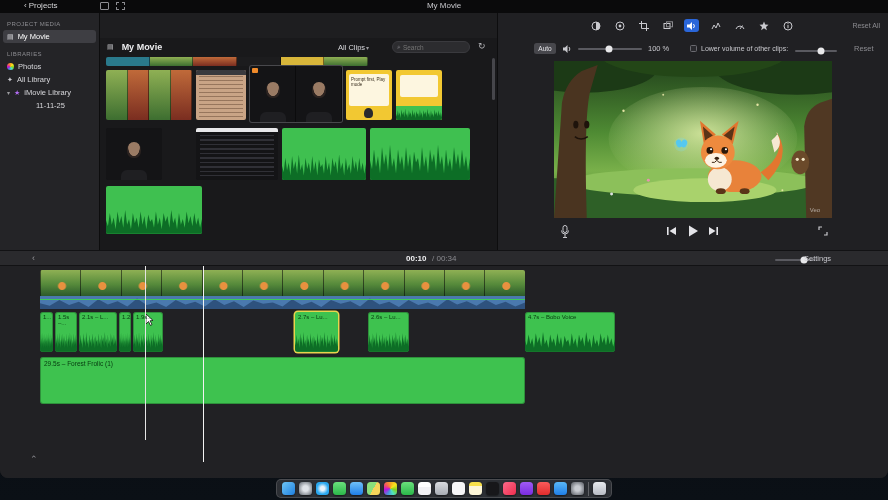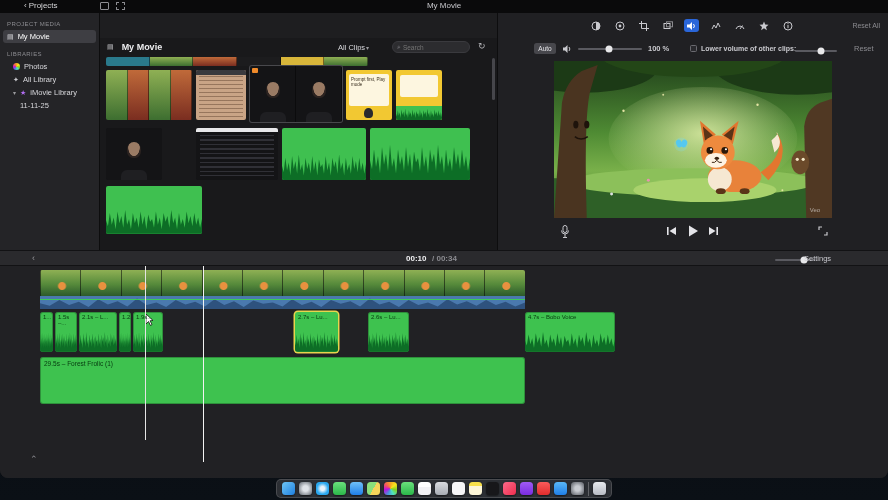--- a/index.html
+++ b/index.html
@@ -4,21 +4,21 @@
 <style>
   * { margin:0; padding:0; box-sizing:border-box; }
   html,body { width:888px; height:500px; }
   body {
     font-family:"Liberation Sans", sans-serif;
     background:linear-gradient(#05070a,#0b1016);
     position:relative; overflow:hidden; color:#ddd;
     -webkit-font-smoothing:antialiased;
   }
   .abs { position:absolute; }
-  .nw { white-space:nowrap;font-weight:bold; }
+  .nw { white-space:nowrap; }
 
   
   .window { position:absolute; left:0; top:0; width:888px; height:478px;
     background:#1e1e20; border-radius:0 0 8px 8px; overflow:hidden; }
 
   
   .titlebar { position:absolute; left:0; top:0; width:888px; height:13px; background:#0a0a0b;
     display:flex; align-items:center; font-size:8px; color:#d6d6d8; }
   .projects-btn { position:absolute; left:24px; top:1px; display:flex; gap:2px; align-items:center; cursor:default; }
   .tb-ic { width:9px; height:8px; border:1px solid #8e8e93; border-radius:1px; position:absolute; top:2px; }
@@ -26,21 +26,21 @@
 
   
   .toolbar2 { position:absolute; left:100px; top:13px; width:397px; height:25px; background:#1b1b1d; border-bottom:1px solid #0d0d0e; }
   .tabs { position:absolute; left:28px; top:5px; display:flex; gap:2px; }
   .tab { font-size:8.5px; color:#c4c4c8; padding:3px 7px; border-radius:4px; }
   .tab.sel { background:#4b4b4f; color:#f2f2f4; }
 
   
   .sidebar { position:absolute; left:0; top:13px; width:100px; height:237px; background:#242427; border-right:1px solid #0d0d0e; }
   .side-h { font-size:6px; letter-spacing:.4px; color:#8b8b90; margin:8px 0 3px 7px; }
-  .side-row { display:flex; align-items:center; gap:4px; height:13px; padding-left:13px; font-size:7.5px; color:#d8d8dc; }
+  .side-row { display:flex; align-items:center; gap:4px; height:13px; padding-left:7px; font-size:7.5px; color:#d8d8dc; }
   .side-row.sel { background:#3e3e43; border-radius:3px; margin:0 3px; padding-left:4px; color:#fff; }
   .photos-dot { width:7px; height:7px; border-radius:50%;
     background:conic-gradient(#f5a623,#f8e71c,#7ed321,#50e3c2,#4a90d9,#bd10e0,#f55a5a,#f5a623); }
 
   
   .browser { position:absolute; left:100px; top:38px; width:397px; height:212px; background:#19191b; }
   .browser-head { position:absolute; left:0; top:0; width:100%; height:18px; display:flex; align-items:center; }
   .b-title { font-size:9px; color:#ededef; font-weight:bold; }
   .filter { font-size:7.5px; color:#d8d8dc; display:flex; align-items:center; gap:1px; }
   .searchbox { position:absolute; left:292px; top:3px; width:78px; height:12px; background:#2c2c2f;
@@ -150,21 +150,21 @@
     </div>
     <div class="side-row">
       <span style="font-size:7px;color:#c9c9ce">✦</span>
       <span>All Library</span>
     </div>
     <div class="side-row">
       <span style="font-size:6px;color:#9a9a9e">▾</span>
       <span style="font-size:7px;color:#b06cf0">★</span>
       <span>iMovie Library</span>
     </div>
-    <div class="side-row" style="padding-left:20px">
+    <div class="side-row" style="padding-left:36px">
       <span>11-11-25</span>
     </div>
   </div>
 
   <div class="browser">
     <div class="browser-head">
       <span style="margin-left:7px;font-size:7px;color:#b4b4b8">▤</span>
       <span class="b-title" style="margin-left:8px">My Movie</span>
       <div class="filter" style="position:absolute;left:238px">
         <span>All Clips</span>

